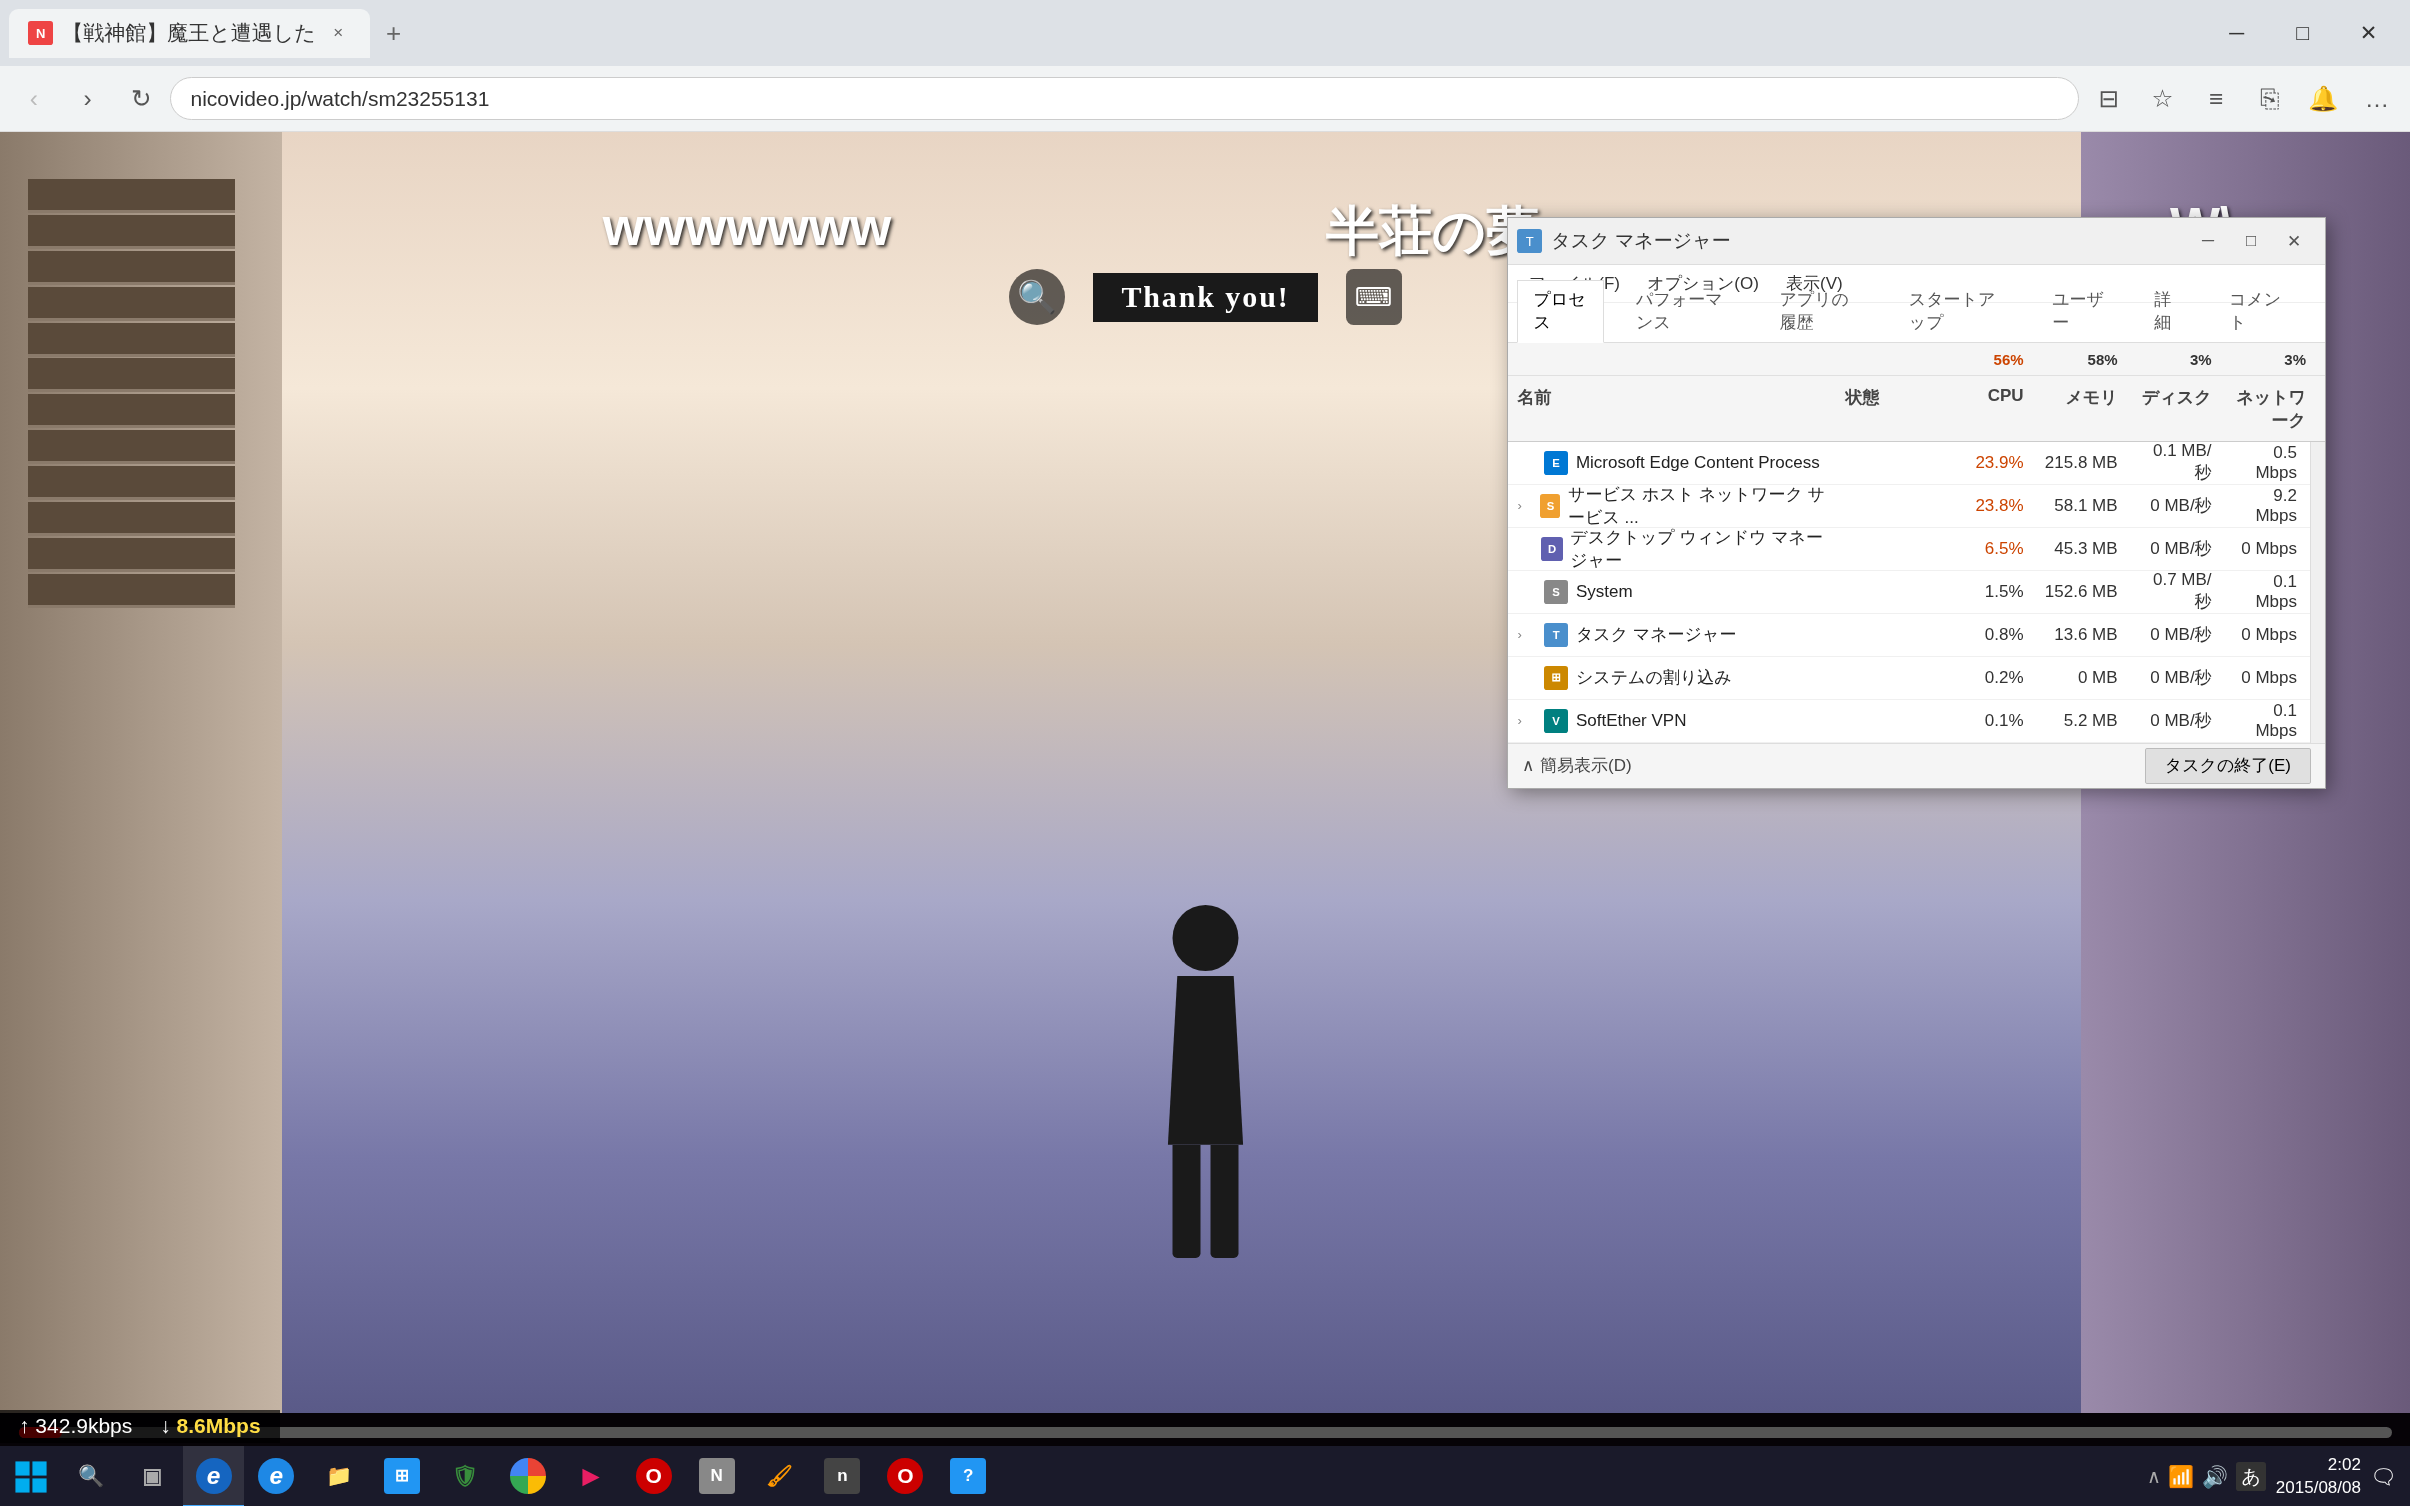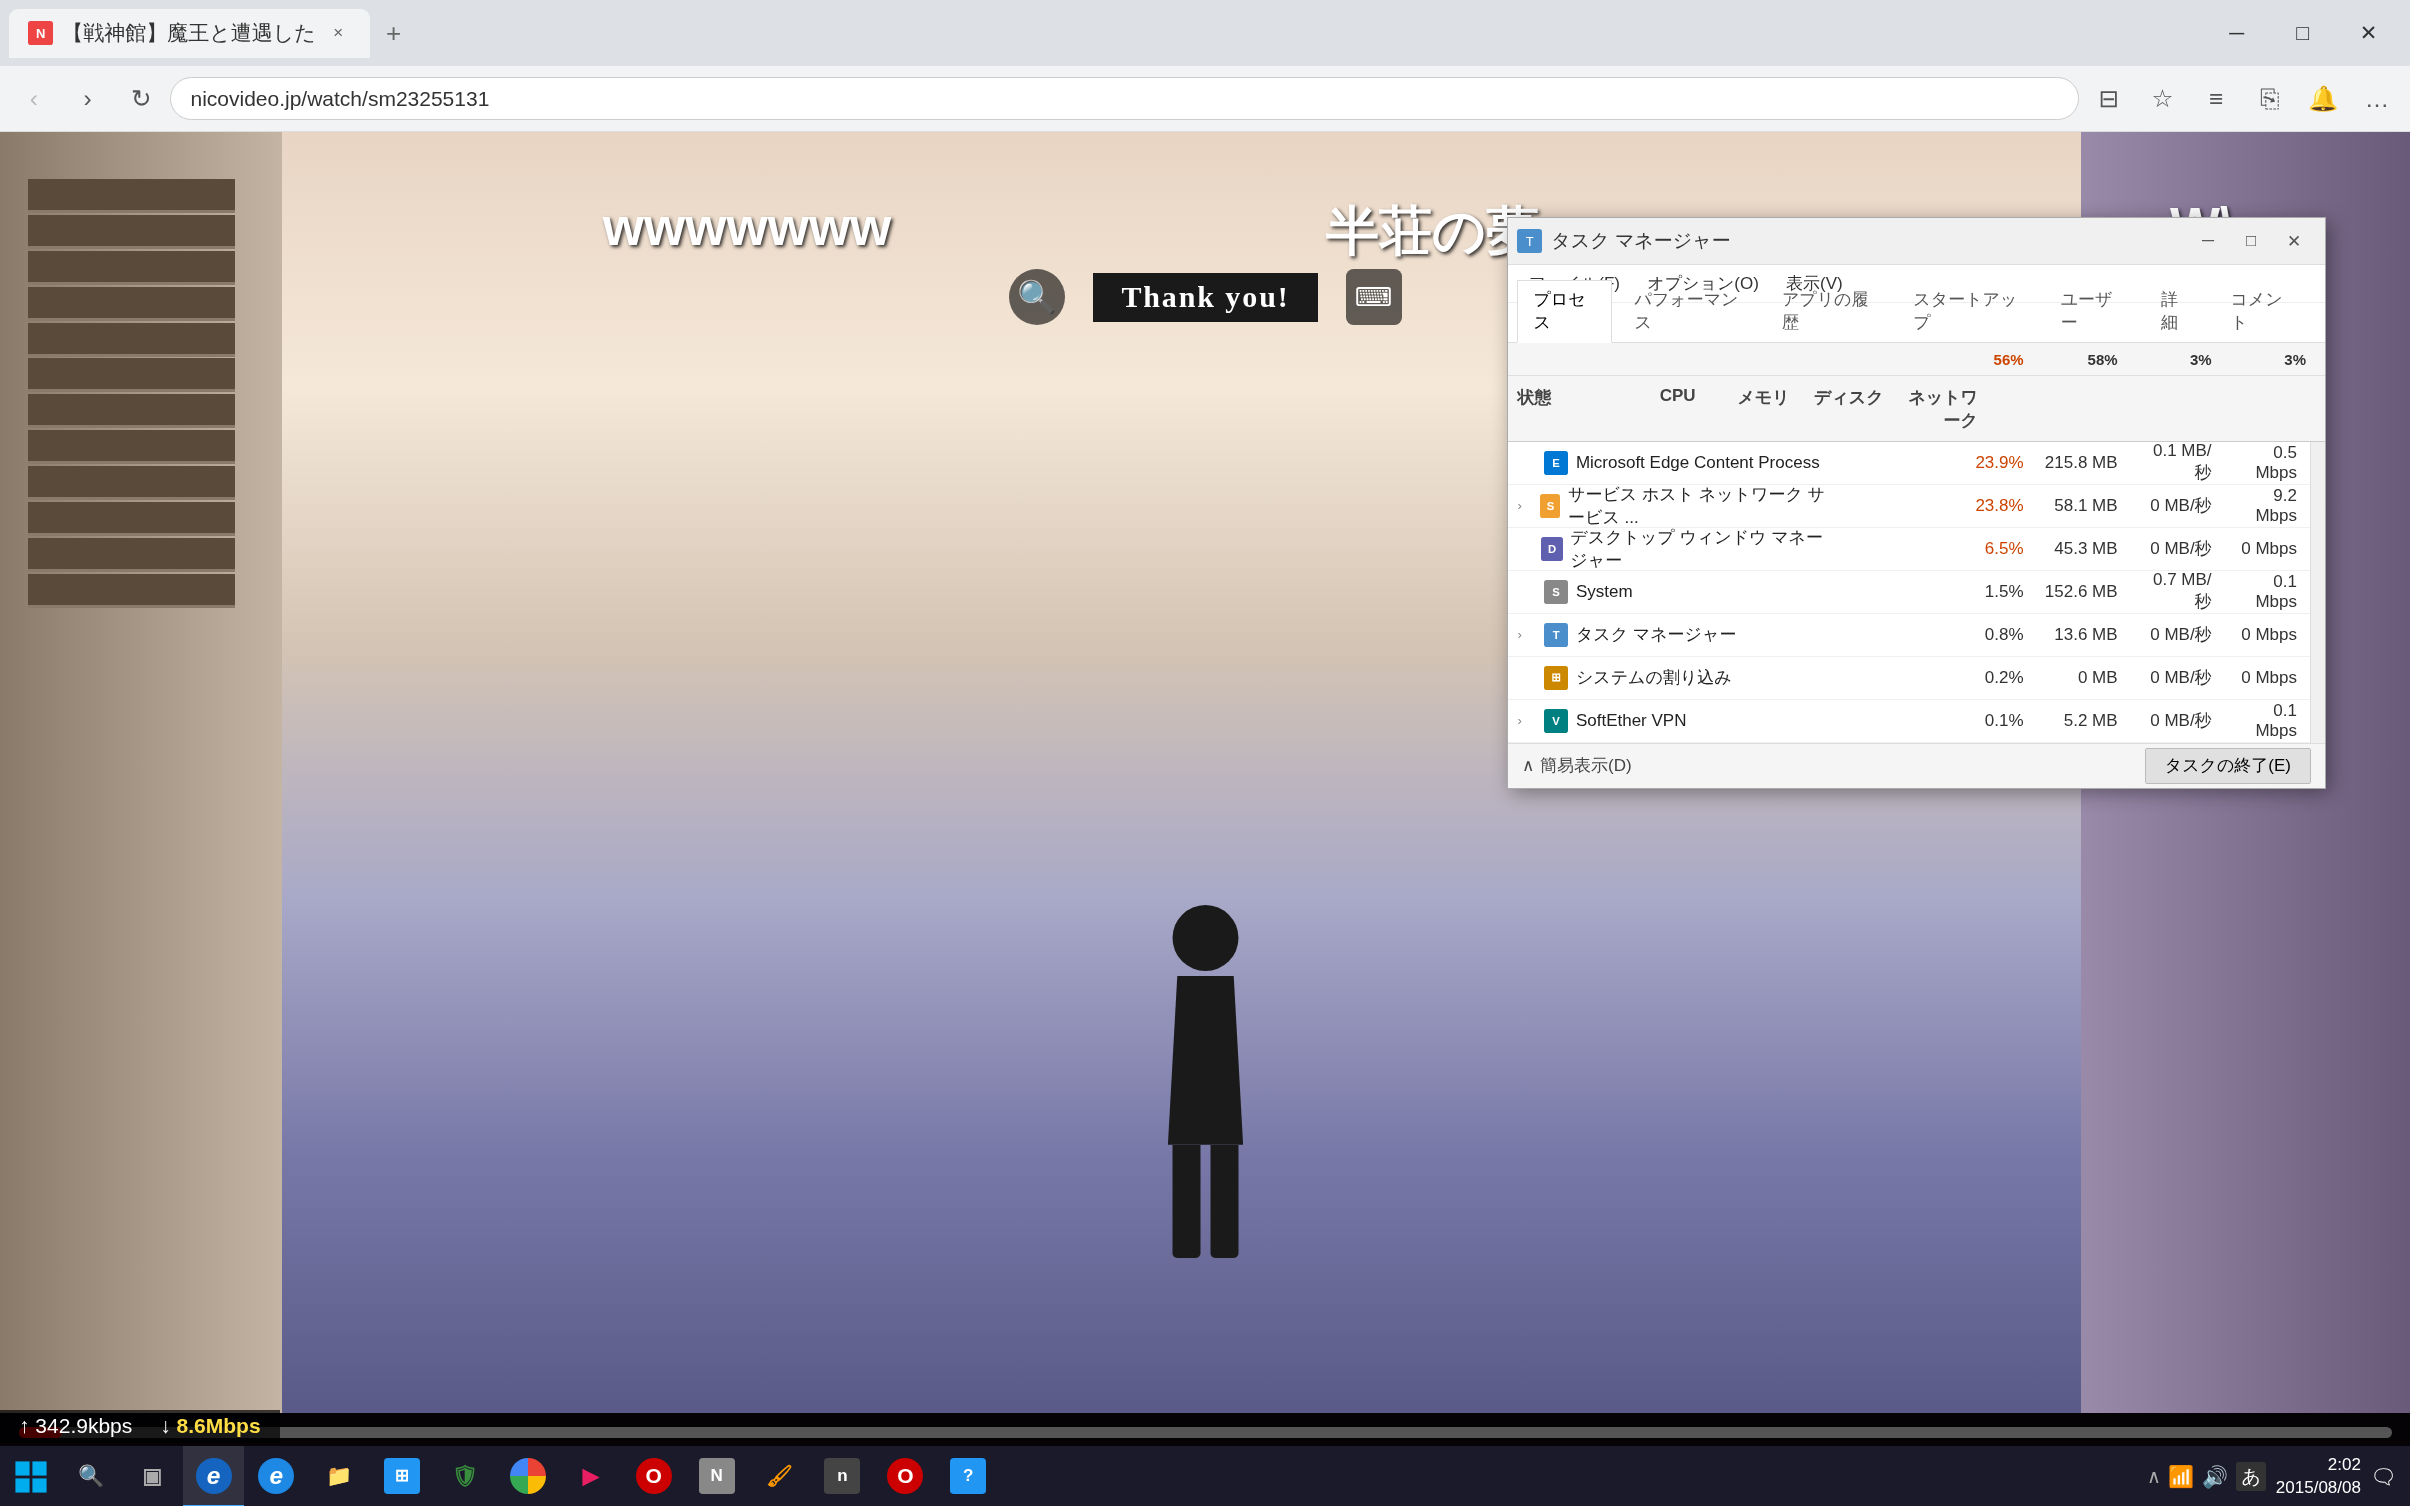--- a/index.html
+++ b/index.html
@@ -511,21 +511,21 @@
       background: white;
       border-bottom: 0.9px solid #ddd;
     }
 
     .tm-tab {
       padding: 7.5px 15px;
       font-size: 17px;
       color: #555;
       cursor: pointer;
       border: 0.9px solid transparent;
-      margin-right: 7px;
+      margin-right: 16px;
     }
 
     .tm-tab.active {
       color: #000;
       border: 0.9px solid #ddd;
       border-bottom: 0.9px solid white;
       background: white;
       margin-bottom: -0.9px;
     }
 
@@ -860,20 +860,21 @@
   <div class="tm-summary-row">
     <div class="tm-summary-cell" style="flex:1;"></div>
     <div class="tm-summary-cell" style="width:122px;"></div>
     <div class="tm-summary-cell" style="width:75px;color:#cc4400;">56%</div>
     <div class="tm-summary-cell" style="width:94px;">58%</div>
     <div class="tm-summary-cell" style="width:94px;">3%</div>
     <div class="tm-summary-cell" style="width:104px;padding-right:19px;">3%</div>
   </div>
 
   <div class="tm-header">
+    <div class="tm-header-cell tm-col-name">名前</div>
     <div class="tm-header-cell tm-col-status">状態</div>
     <div class="tm-header-cell tm-col-cpu">CPU</div>
     <div class="tm-header-cell tm-col-mem">メモリ</div>
     <div class="tm-header-cell tm-col-disk">ディスク</div>
     <div class="tm-header-cell tm-col-net">ネットワーク</div>
   </div>
 
   <div class="tm-processes-container">
 
     <div class="tm-process-row">

